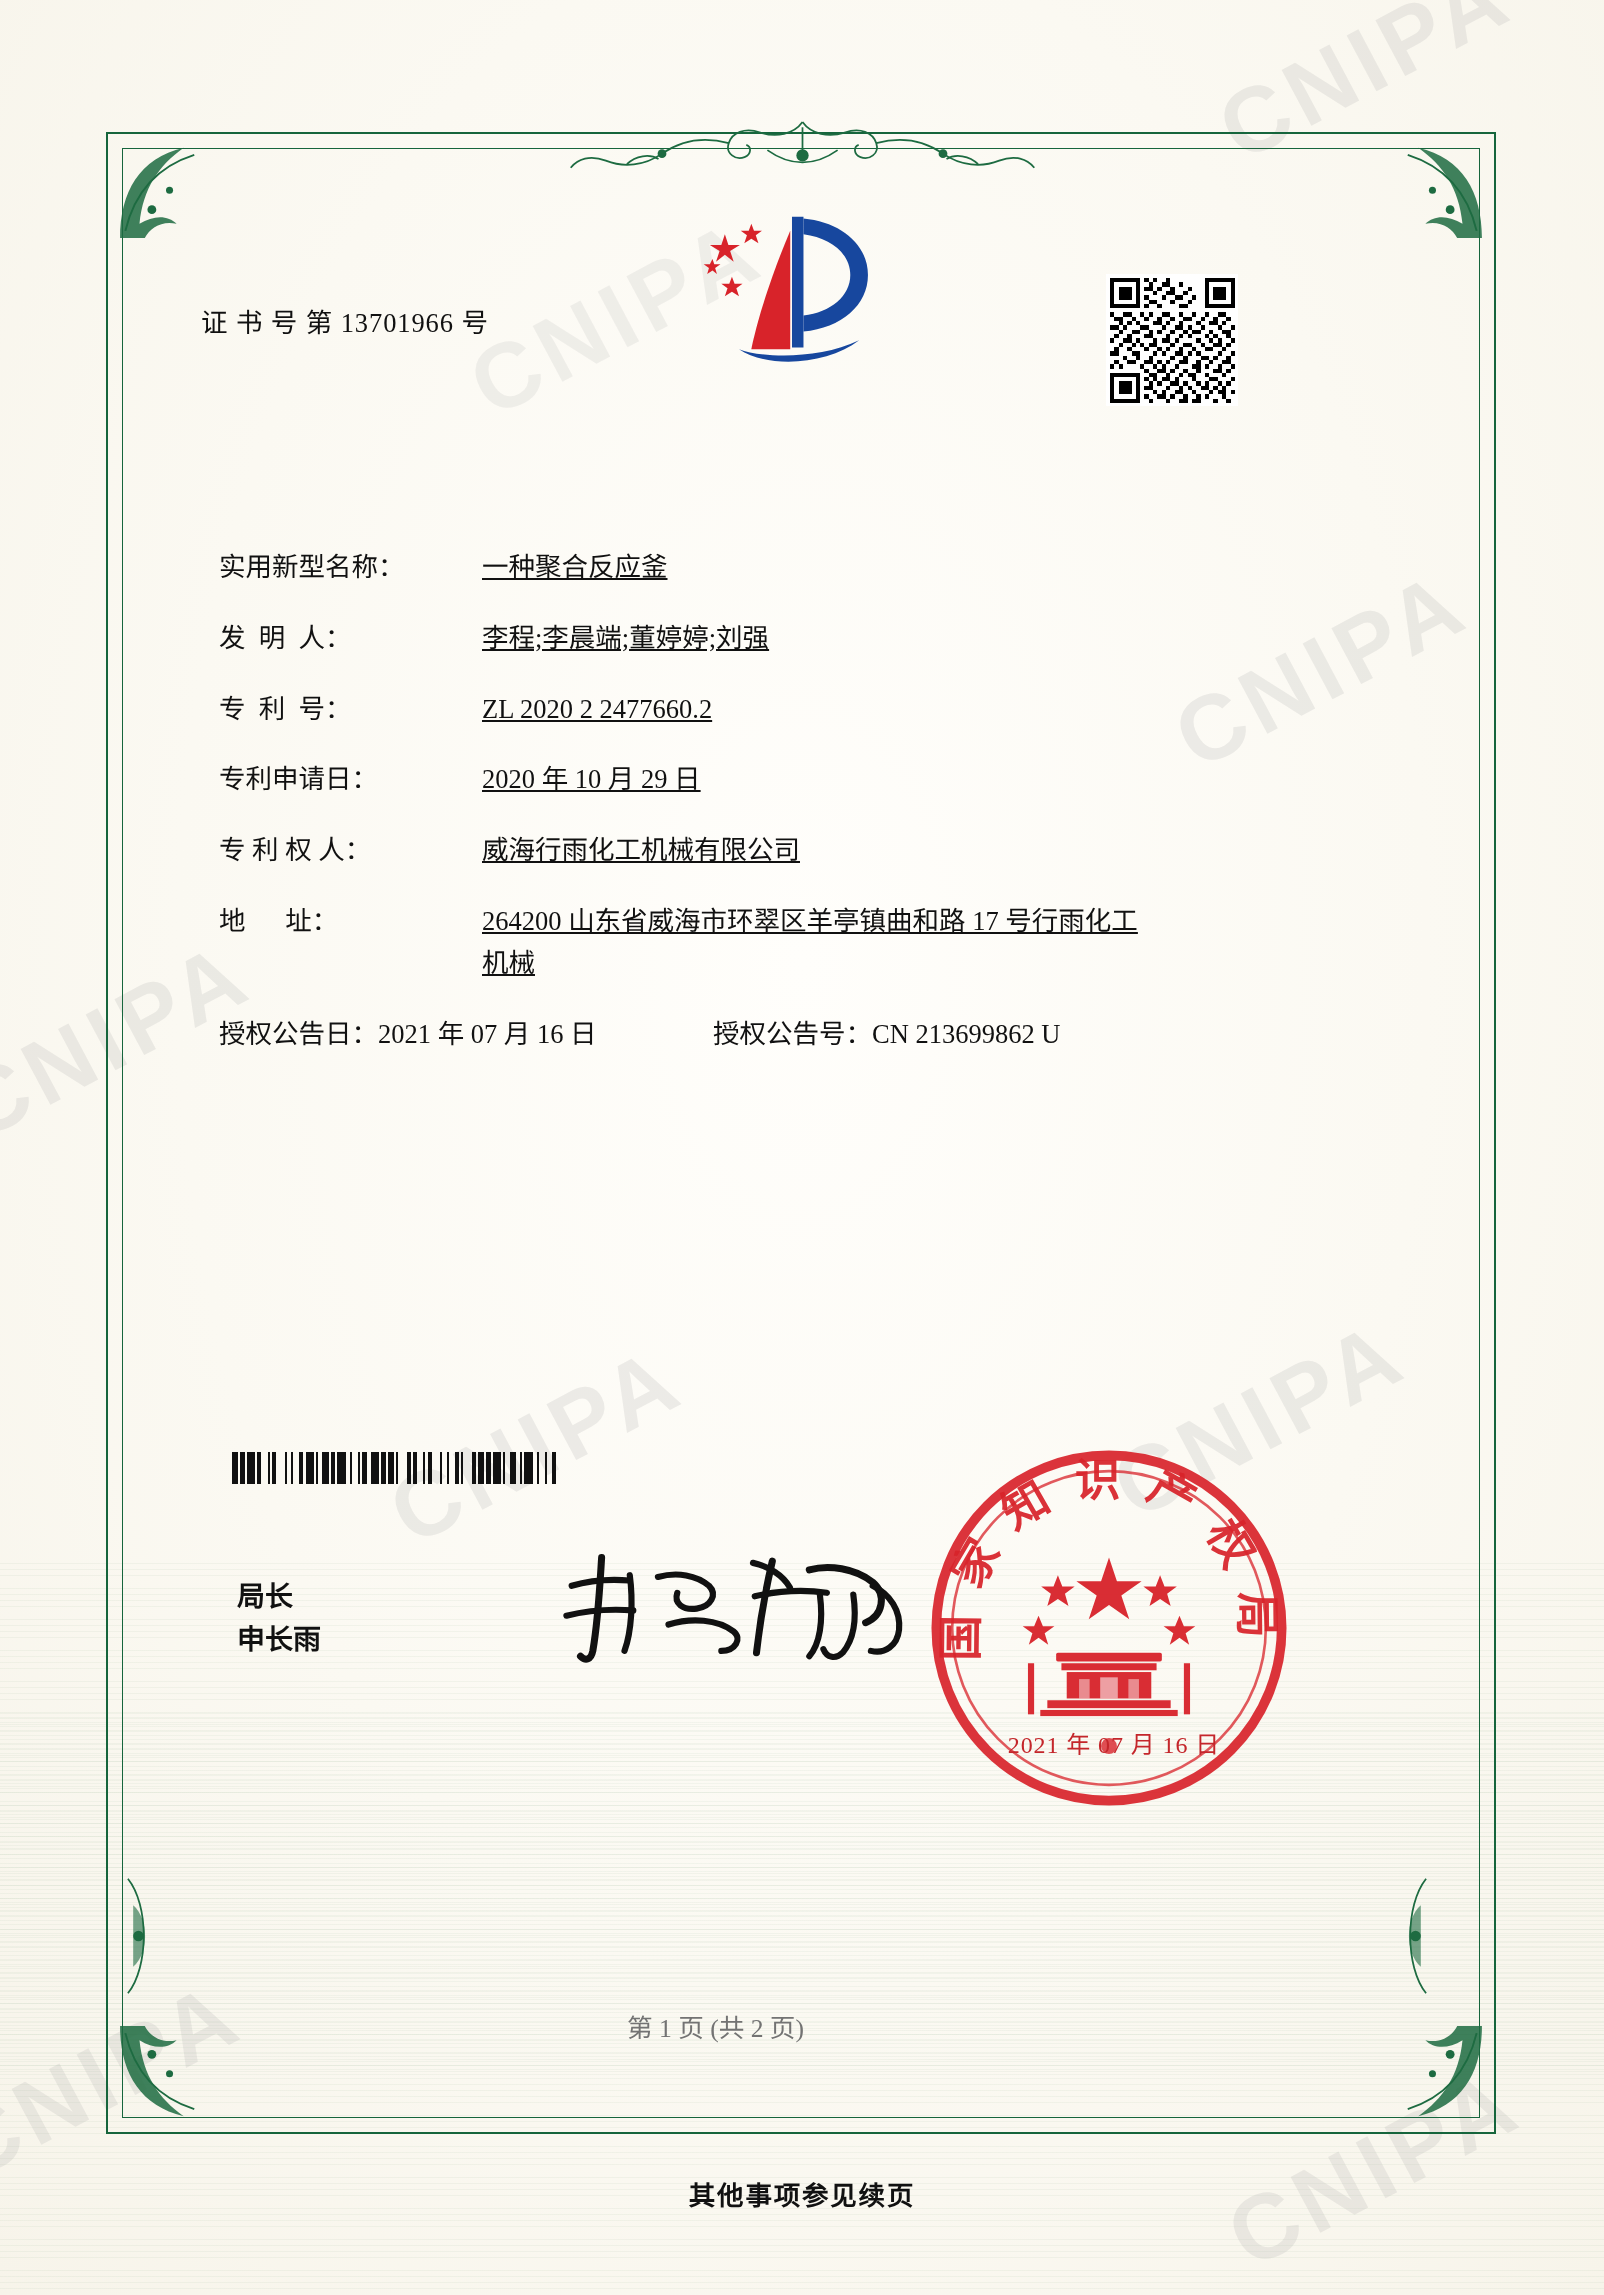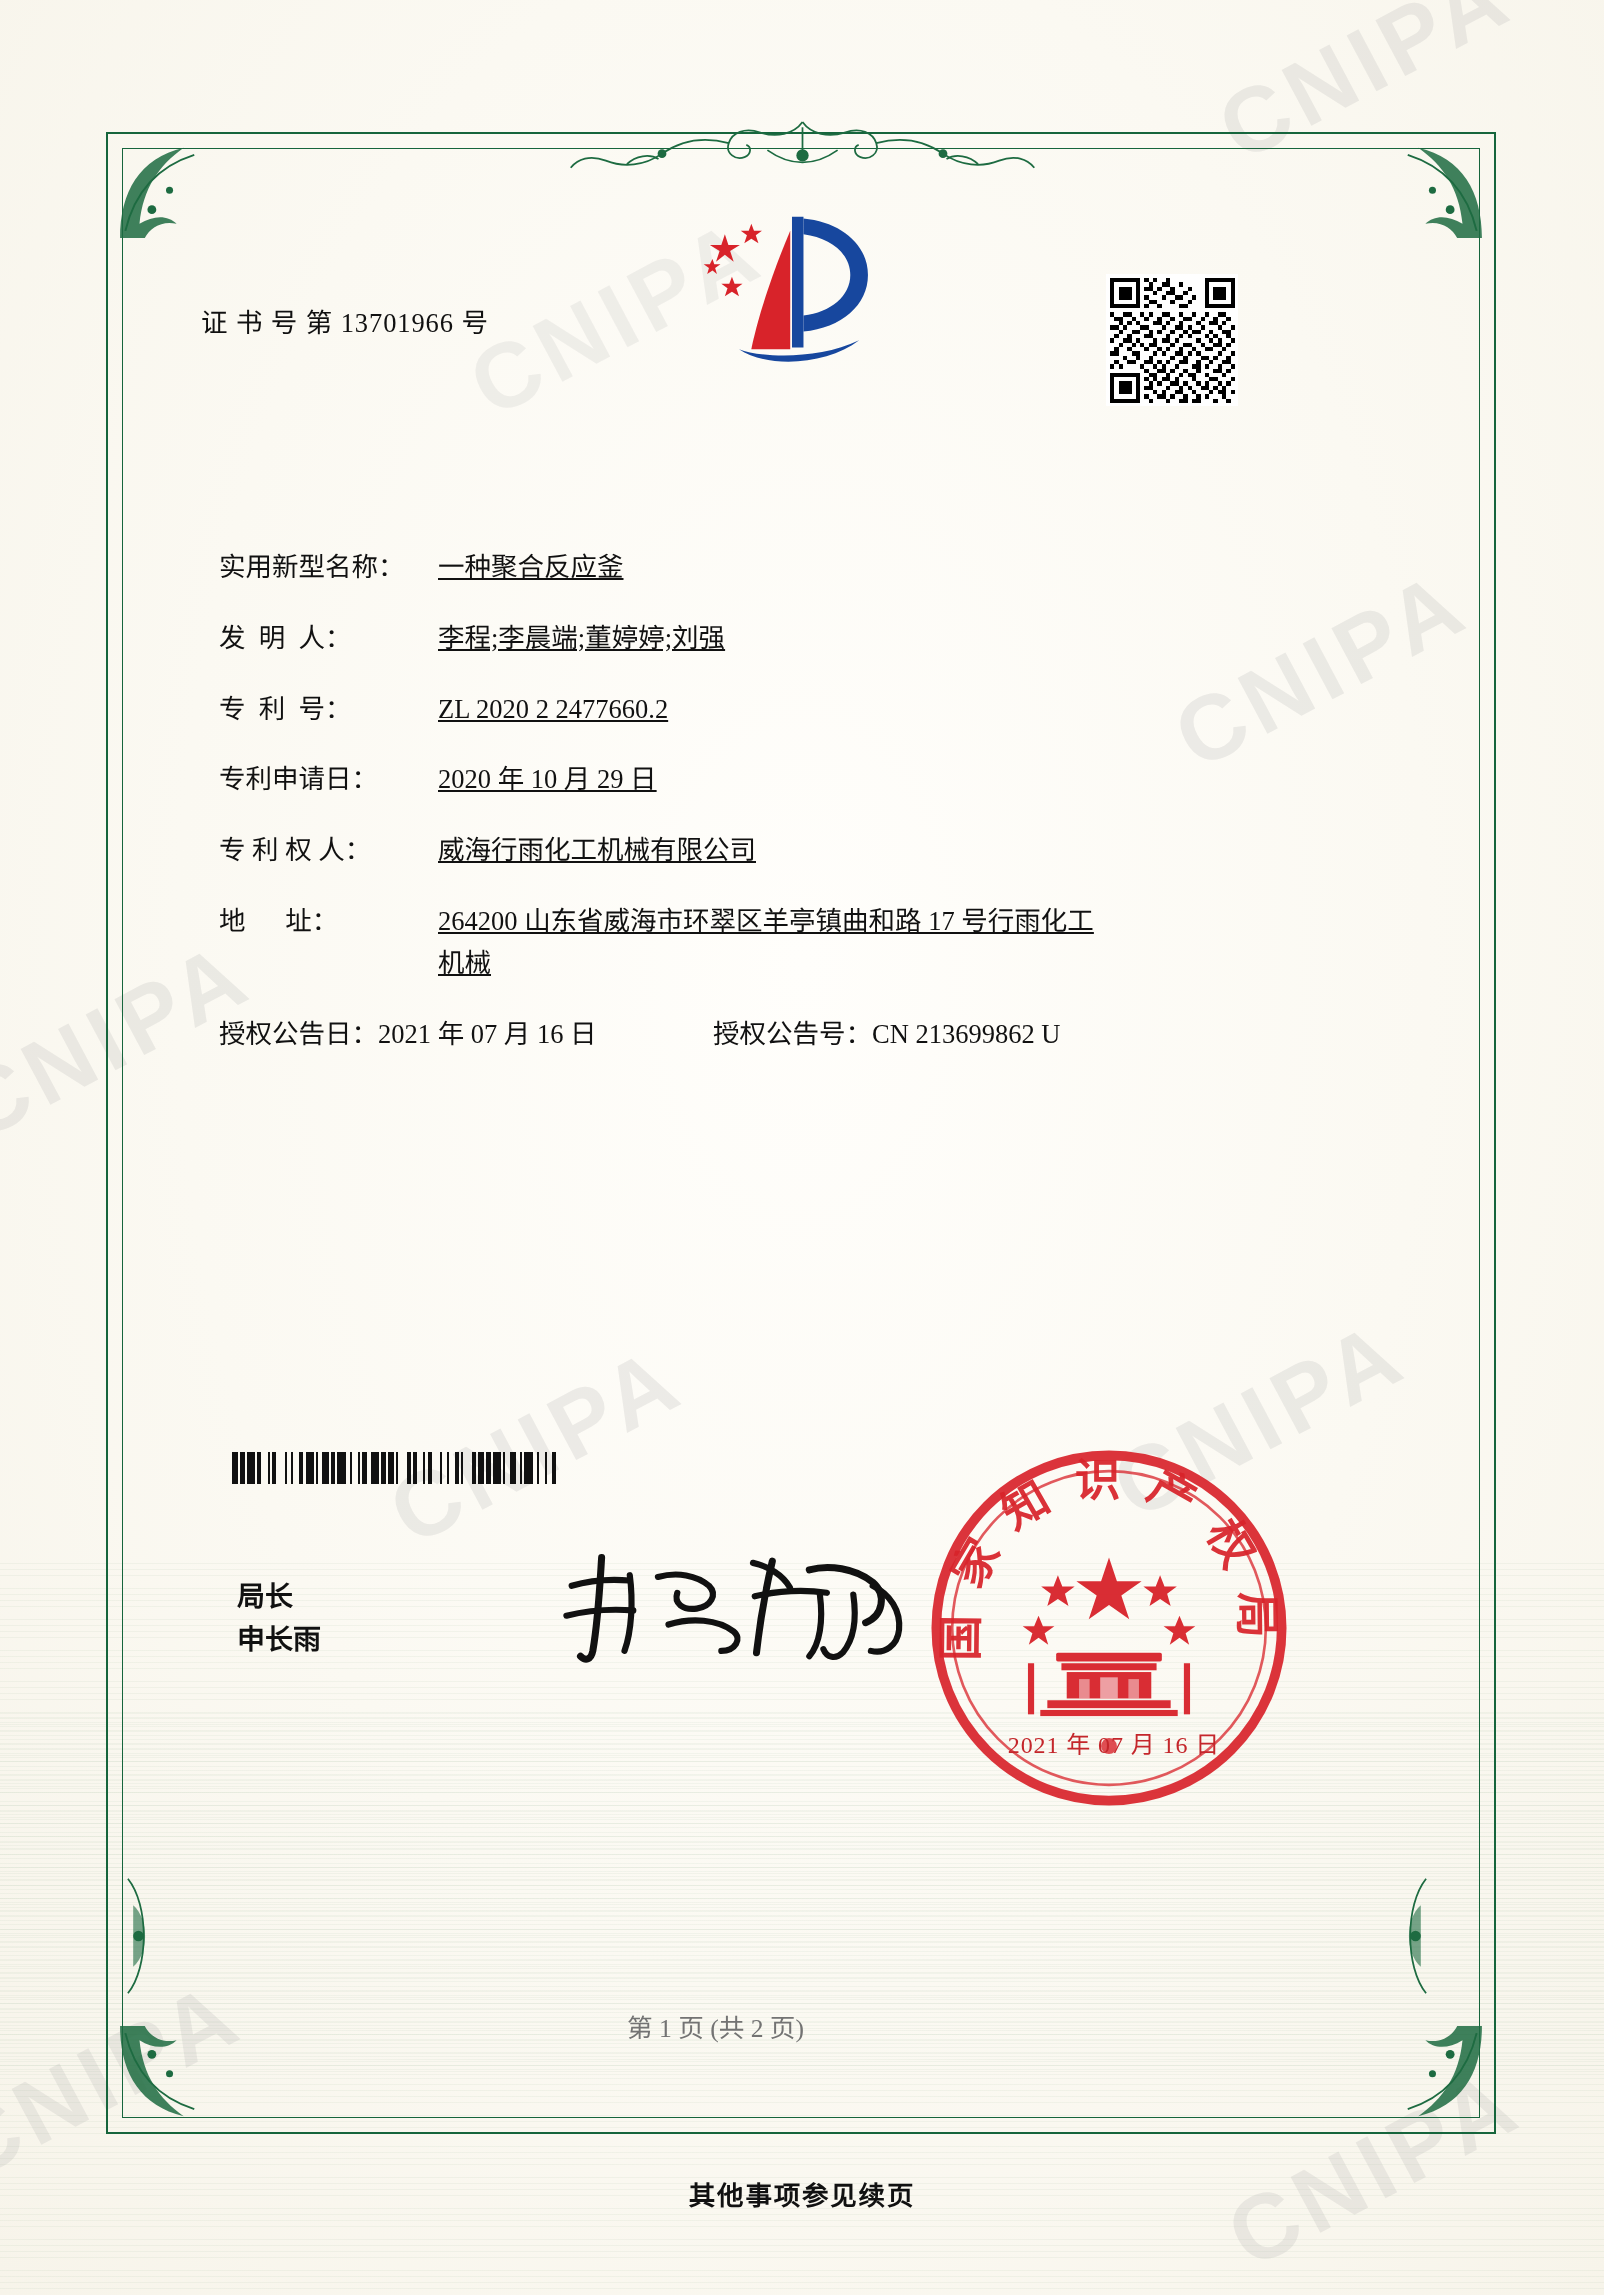--- a/index.html
+++ b/index.html
@@ -186,20 +186,21 @@
     top: 388px;
     width: 1164px;
     font-size: 26.5px;
     color: #111;
     line-height: 1.2;
   }
   .field-row {
     display: flex;
     align-items: flex-start;
     margin-bottom: 39px;
+    gap: 44px;
   }
   .fl {
     width: 219px;
     flex: 0 0 219px;
     white-space: pre;
   }
   .fv {
     flex: 1;
     text-decoration: underline;
   }

